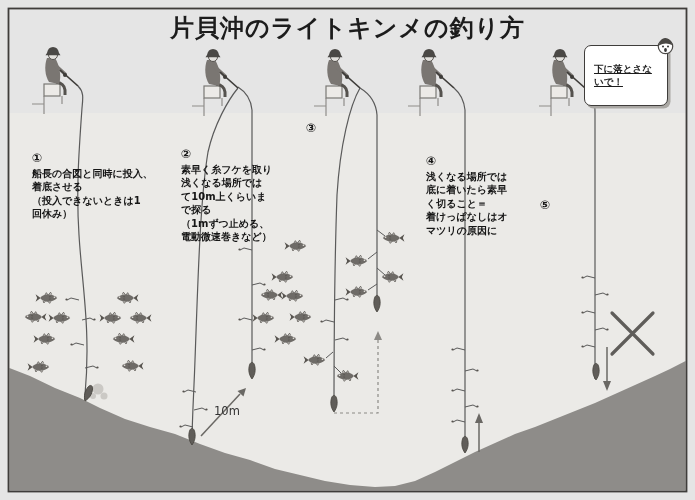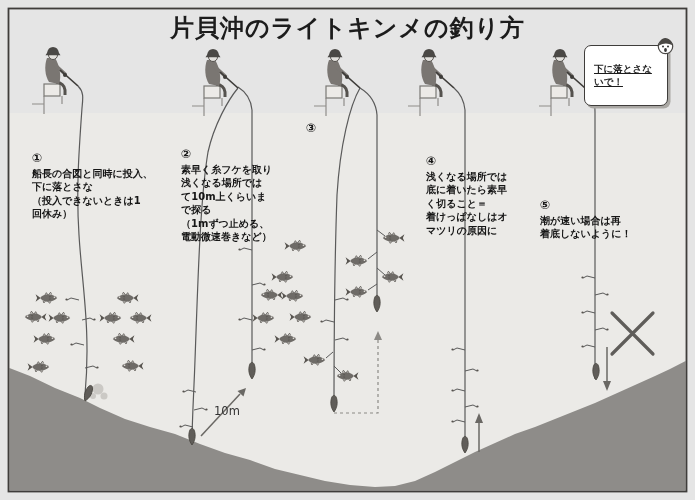--- a/index.html
+++ b/index.html
@@ -188,21 +188,21 @@
       </g>
 
     <rect x="8.5" y="8.5" width="678" height="483" fill="none" stroke="#3f3d3b" stroke-width="1.8"></rect>
   </svg>
 
   <div id="title" class="abs">片貝沖のライトキンメの釣り方</div>
 
   <div id="step1" class="abs step">
     <span class="num">①</span>
     <div class="txt">船長の合図と同時に投入、
-下に落とさな
+着底させる
 （投入できないときは1
 回休み）</div>
   </div>
   <div id="step2" class="abs step">
     <span class="num">②</span>
     <div class="txt">素早く糸フケを取り
 浅くなる場所では
 て10m上くらいま
 で探る
 （1mずつ止める、
@@ -214,22 +214,20 @@
   <div id="step4" class="abs step">
     <span class="num">④</span>
     <div class="txt">浅くなる場所では
 底に着いたら素早
 く切ること＝
 着けっぱなしはオ
 マツリの原因に</div>
   </div>
   <div id="step5" class="abs step">
     <span class="num">⑤</span>
-    <div class="txt">潮が速い場合は再
-着底しないように！</div>
   </div>
 
   <div id="bubble2" class="abs bubble">
     <span>下に落とさな
 いで！</span>
     <svg class="bface" viewBox="0 0 19 19">
       <circle cx="9.5" cy="10.5" r="7.2" fill="#fff" stroke="#4a4845" stroke-width="1.2"></circle>
       <path d="M3.2,8 Q5,1.6 9.5,2 Q14,2.4 15.8,7.2 L16.2,9 Q9.5,5.8 2.9,9.4 Z" fill="#4a4845"></path>
       <circle cx="7" cy="10.5" r="1" fill="#333"></circle>
         <circle cx="12" cy="10.5" r="1" fill="#333"></circle>

